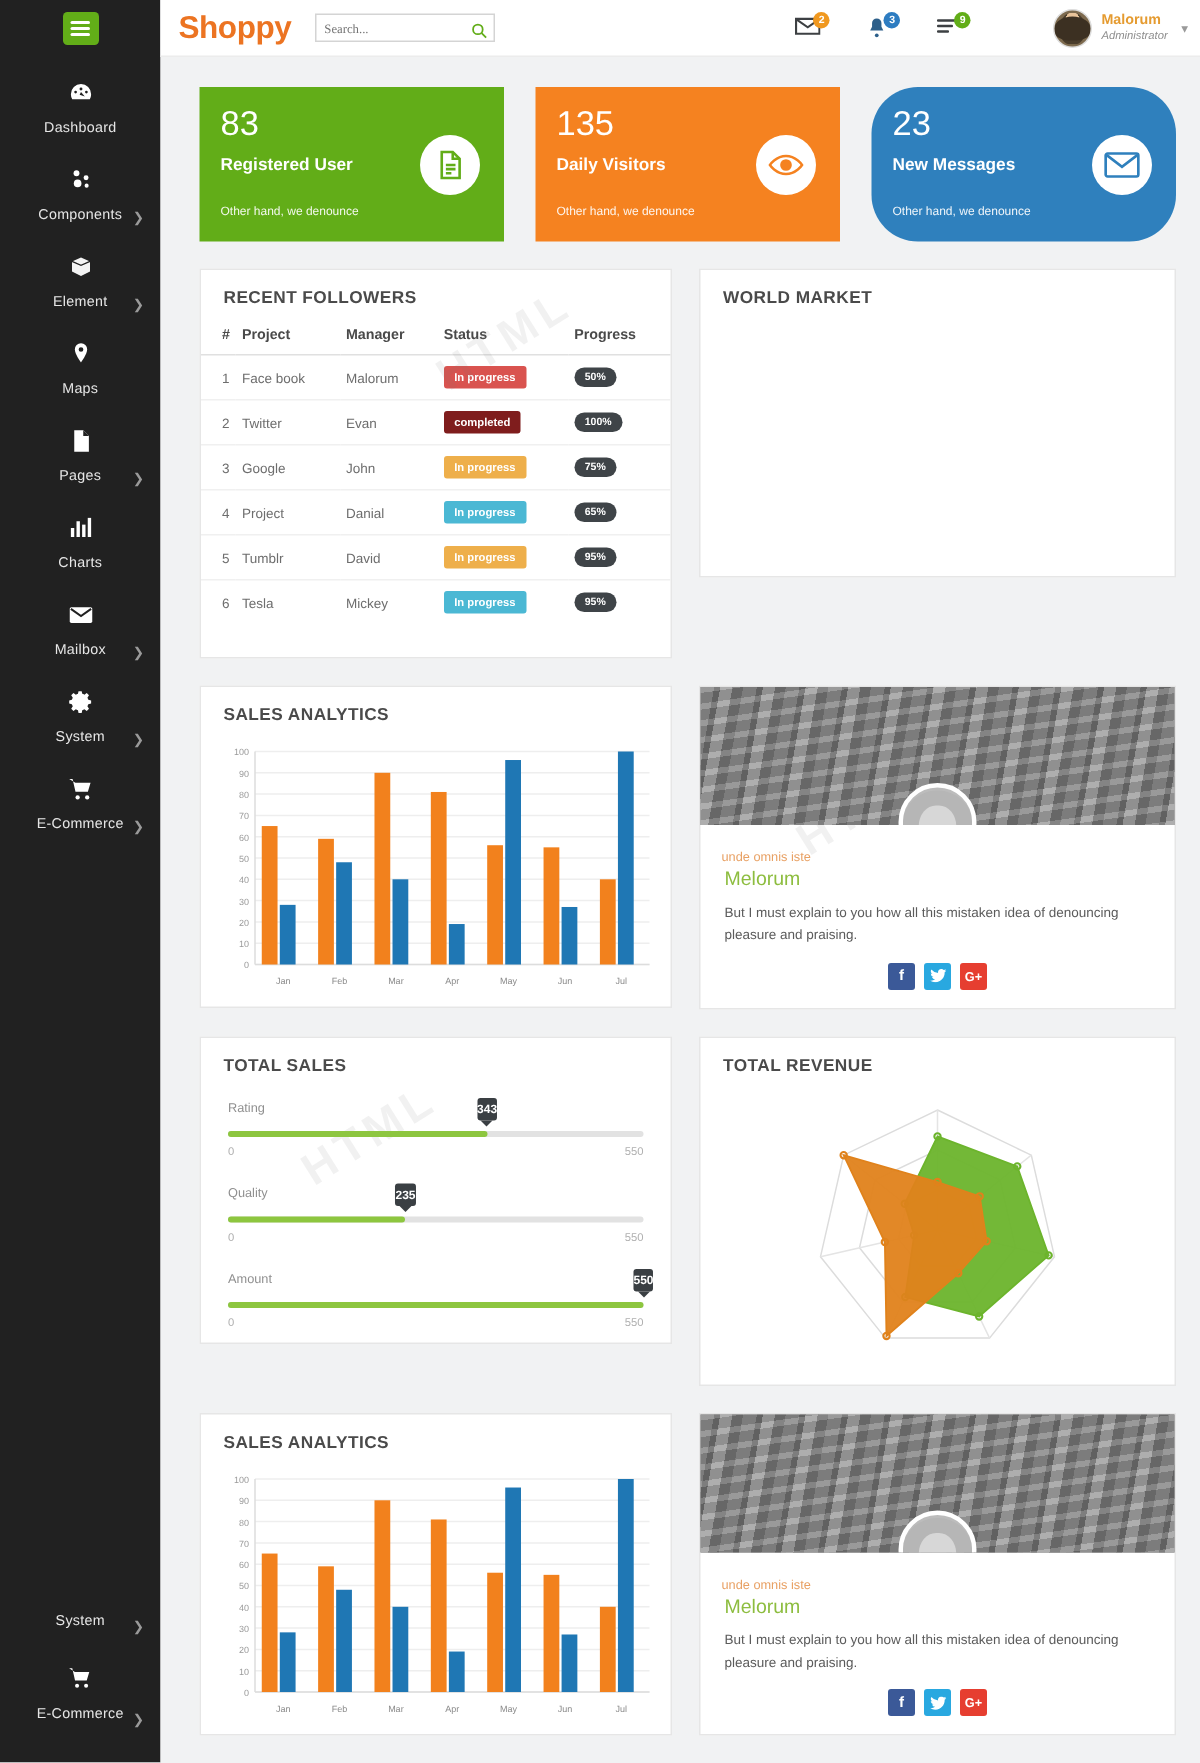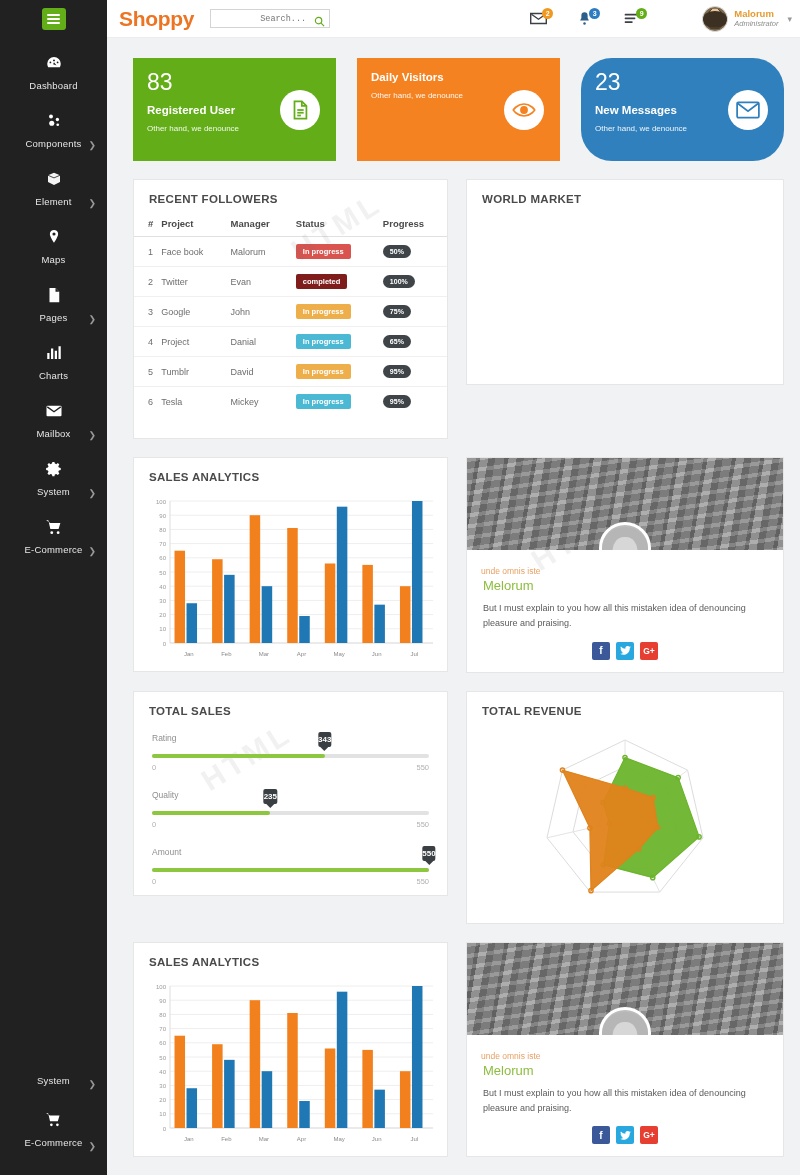--- a/index.html
+++ b/index.html
@@ -54,21 +54,21 @@
     padding: 0 14px 0 12px; border-bottom: 1px solid #ececec;
   }
   .brand { font-size: 21px; font-weight: bold; color: #ec7422; letter-spacing: -.3px; }
   .search-wrap {
     margin-left: 16px; position: relative; width: 120px; height: 19px;
     border: 1px solid #d4d4d4; background: #fff; display: flex; align-items: center;
   }
   .search-wrap input {
     border: 0; outline: 0; width: 100%; height: 100%;
     font-size: 8.5px; color: #888; padding: 0 18px 0 5px;
-    font-family: Liberation Mono, monospace; background: transparent; margin-left: 44px;
+    font-family: Liberation Serif, serif; background: transparent;
   }
   .search-ico { position: absolute; right: 4px; top: 3px; color: #62ad18; }
 
   .topbar-spacer { flex: 1; }
   .notif-group { display: flex; align-items: center; gap: 29px; margin-right: 60px; }
   .notif { position: relative; width: 18px; height: 16px; cursor: pointer; }
   .notif .badge {
     position: absolute; top: -3px; right: -5px;
     min-width: 11px; height: 11px; border-radius: 50%;
     color: #fff; font-size: 7px; line-height: 11px; text-align: center;
@@ -95,21 +95,21 @@
   
   .content { padding: 20px 22px 0 26px; }
 
   
   .stats { display: flex; gap: 21px; }
   .stat {
     flex: 1; height: 103px; padding: 13px 14px 0 14px;
     position: relative; color: #fff;
   }
   .stat .num { font-size: 23px; line-height: 1; margin-bottom: 10px; font-weight: normal; }
-  .stat .ttl { font-size: 11.5px; font-weight: bold; margin-bottom: 8px; }
+  .stat .ttl { font-size: 11.5px; font-weight: bold; margin-bottom: 20px; }
   .stat .sub { font-size: 8px; opacity: .92; }
   .stat .circ {
     position: absolute; right: 16px; top: 50%; transform: translateY(-50%);
     width: 40px; height: 40px; border-radius: 50%; background: #fff;
     display: flex; align-items: center; justify-content: center;
   }
 
   
   .row { display: flex; gap: 18px; margin-top: 18px; }
   .col-l { width: 315px; }
@@ -335,20 +335,21 @@
               <svg width="22" height="22" viewBox="0 0 24 24" fill="none" stroke="#62ad18" stroke-width="1.9">
                 <path d="M6 2.5h8l5 5v14H6z"></path>
                 <path d="M14 2.5v5h5"></path>
                 <line x1="9" y1="12" x2="16" y2="12"></line>
                 <line x1="9" y1="15" x2="16" y2="15"></line>
                 <line x1="9" y1="18" x2="13" y2="18"></line>
               </svg>
             </div>
           </div>
           <div class="stat" style="background: rgb(245, 130, 32);">
+            <div class="num">135</div>
             <div class="ttl">Daily Visitors</div>
             <div class="sub">Other hand, we denounce</div>
             <div class="circ">
               <svg width="24" height="18" viewBox="0 0 28 18" fill="none" stroke="#f58220" stroke-width="1.9">
                 <path d="M1.5 9S6 2 14 2s12.5 7 12.5 7-4.5 7-12.5 7S1.5 9 1.5 9z"></path>
                 <circle cx="14" cy="9" r="3.6" fill="#f58220"></circle>
               </svg>
             </div>
           </div>
           <div class="stat" style="background: rgb(47, 128, 189); border-radius: 31px;">

